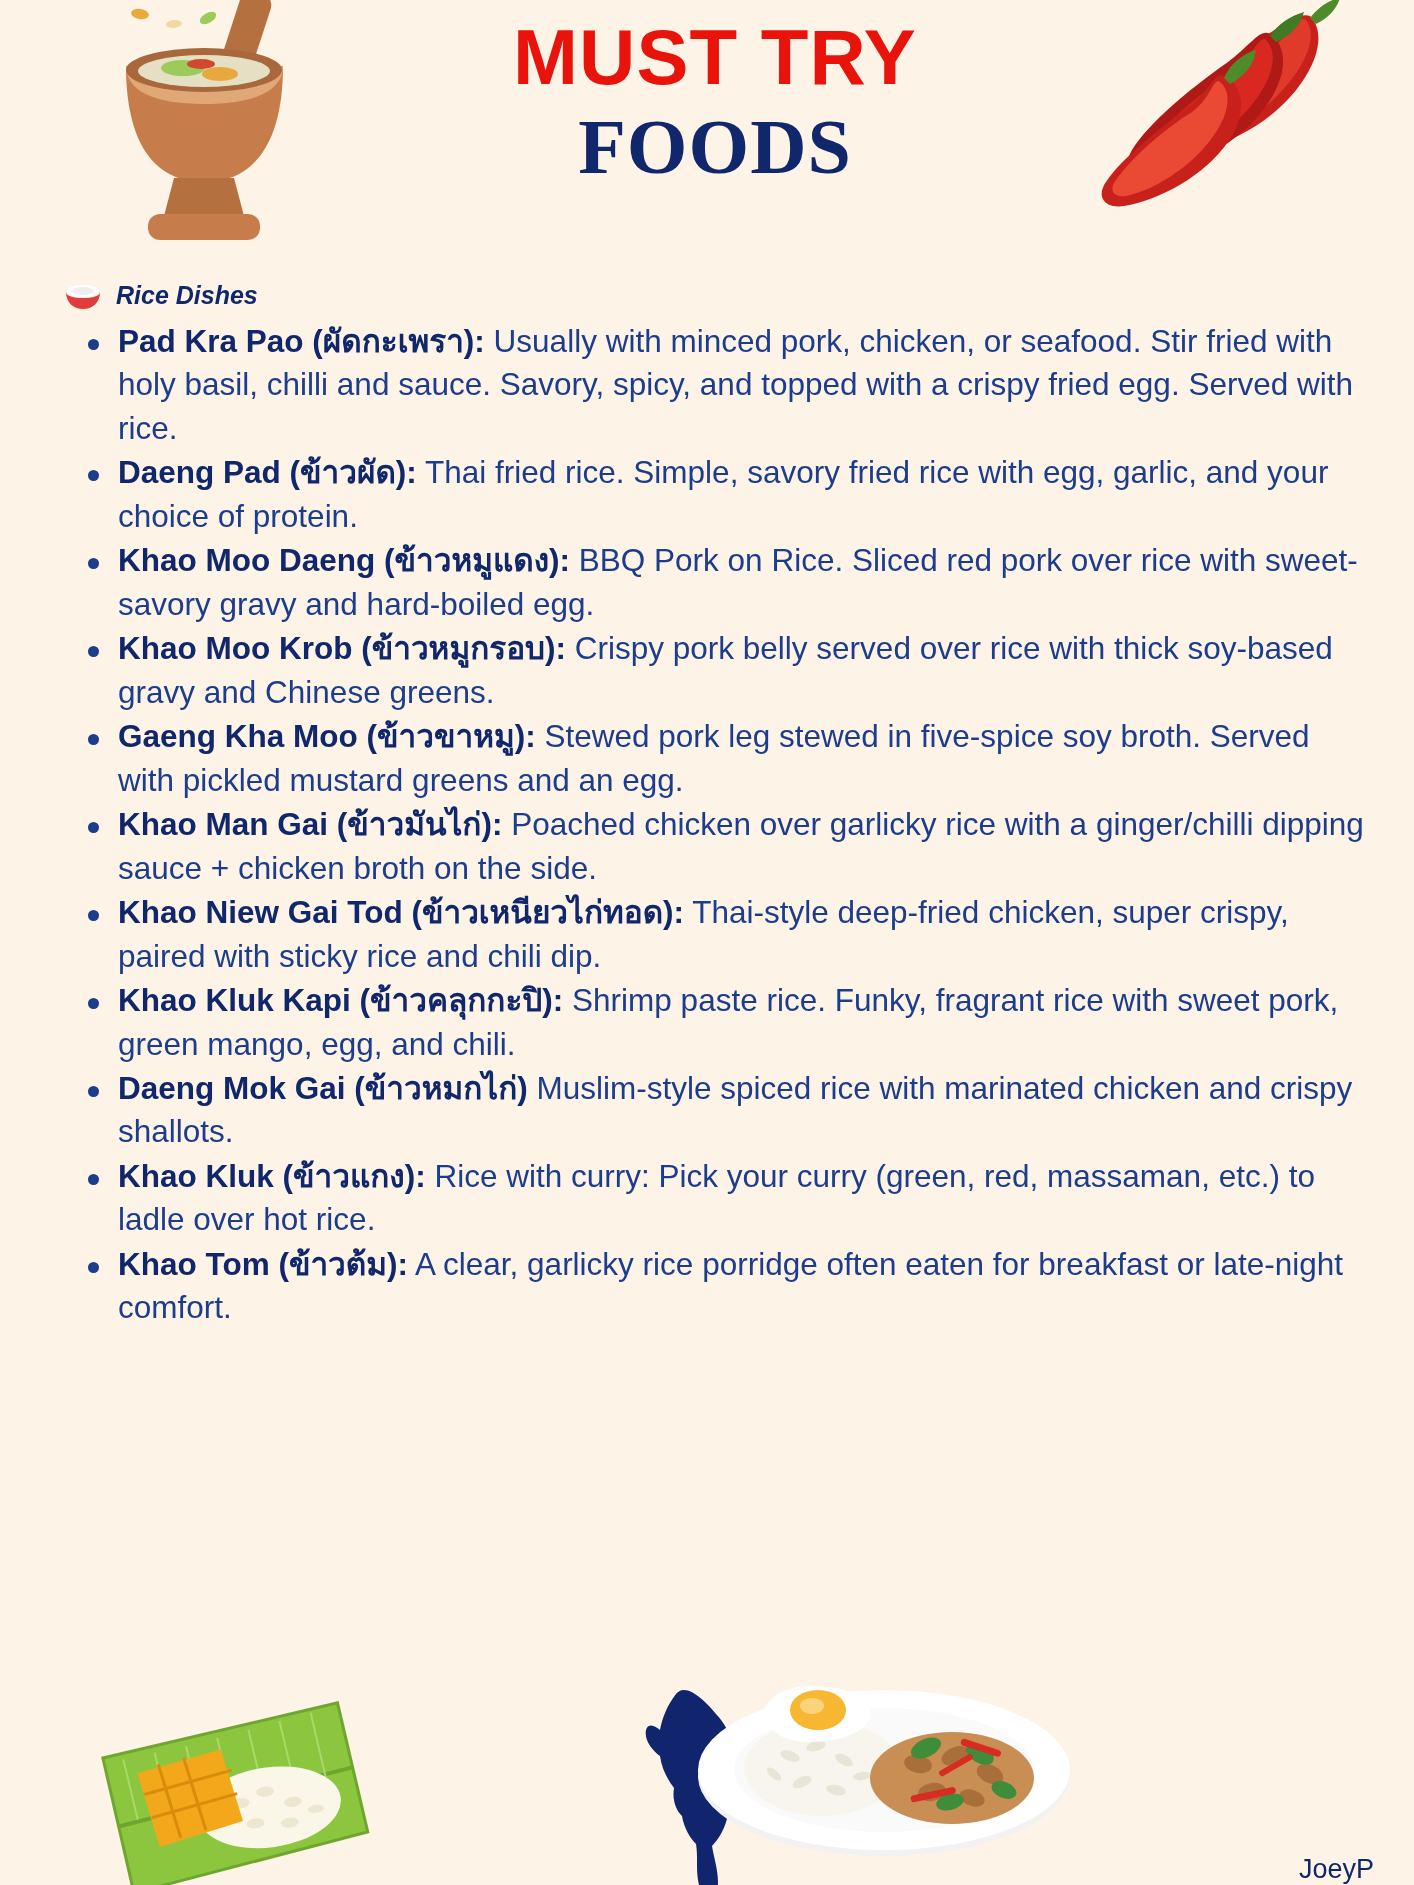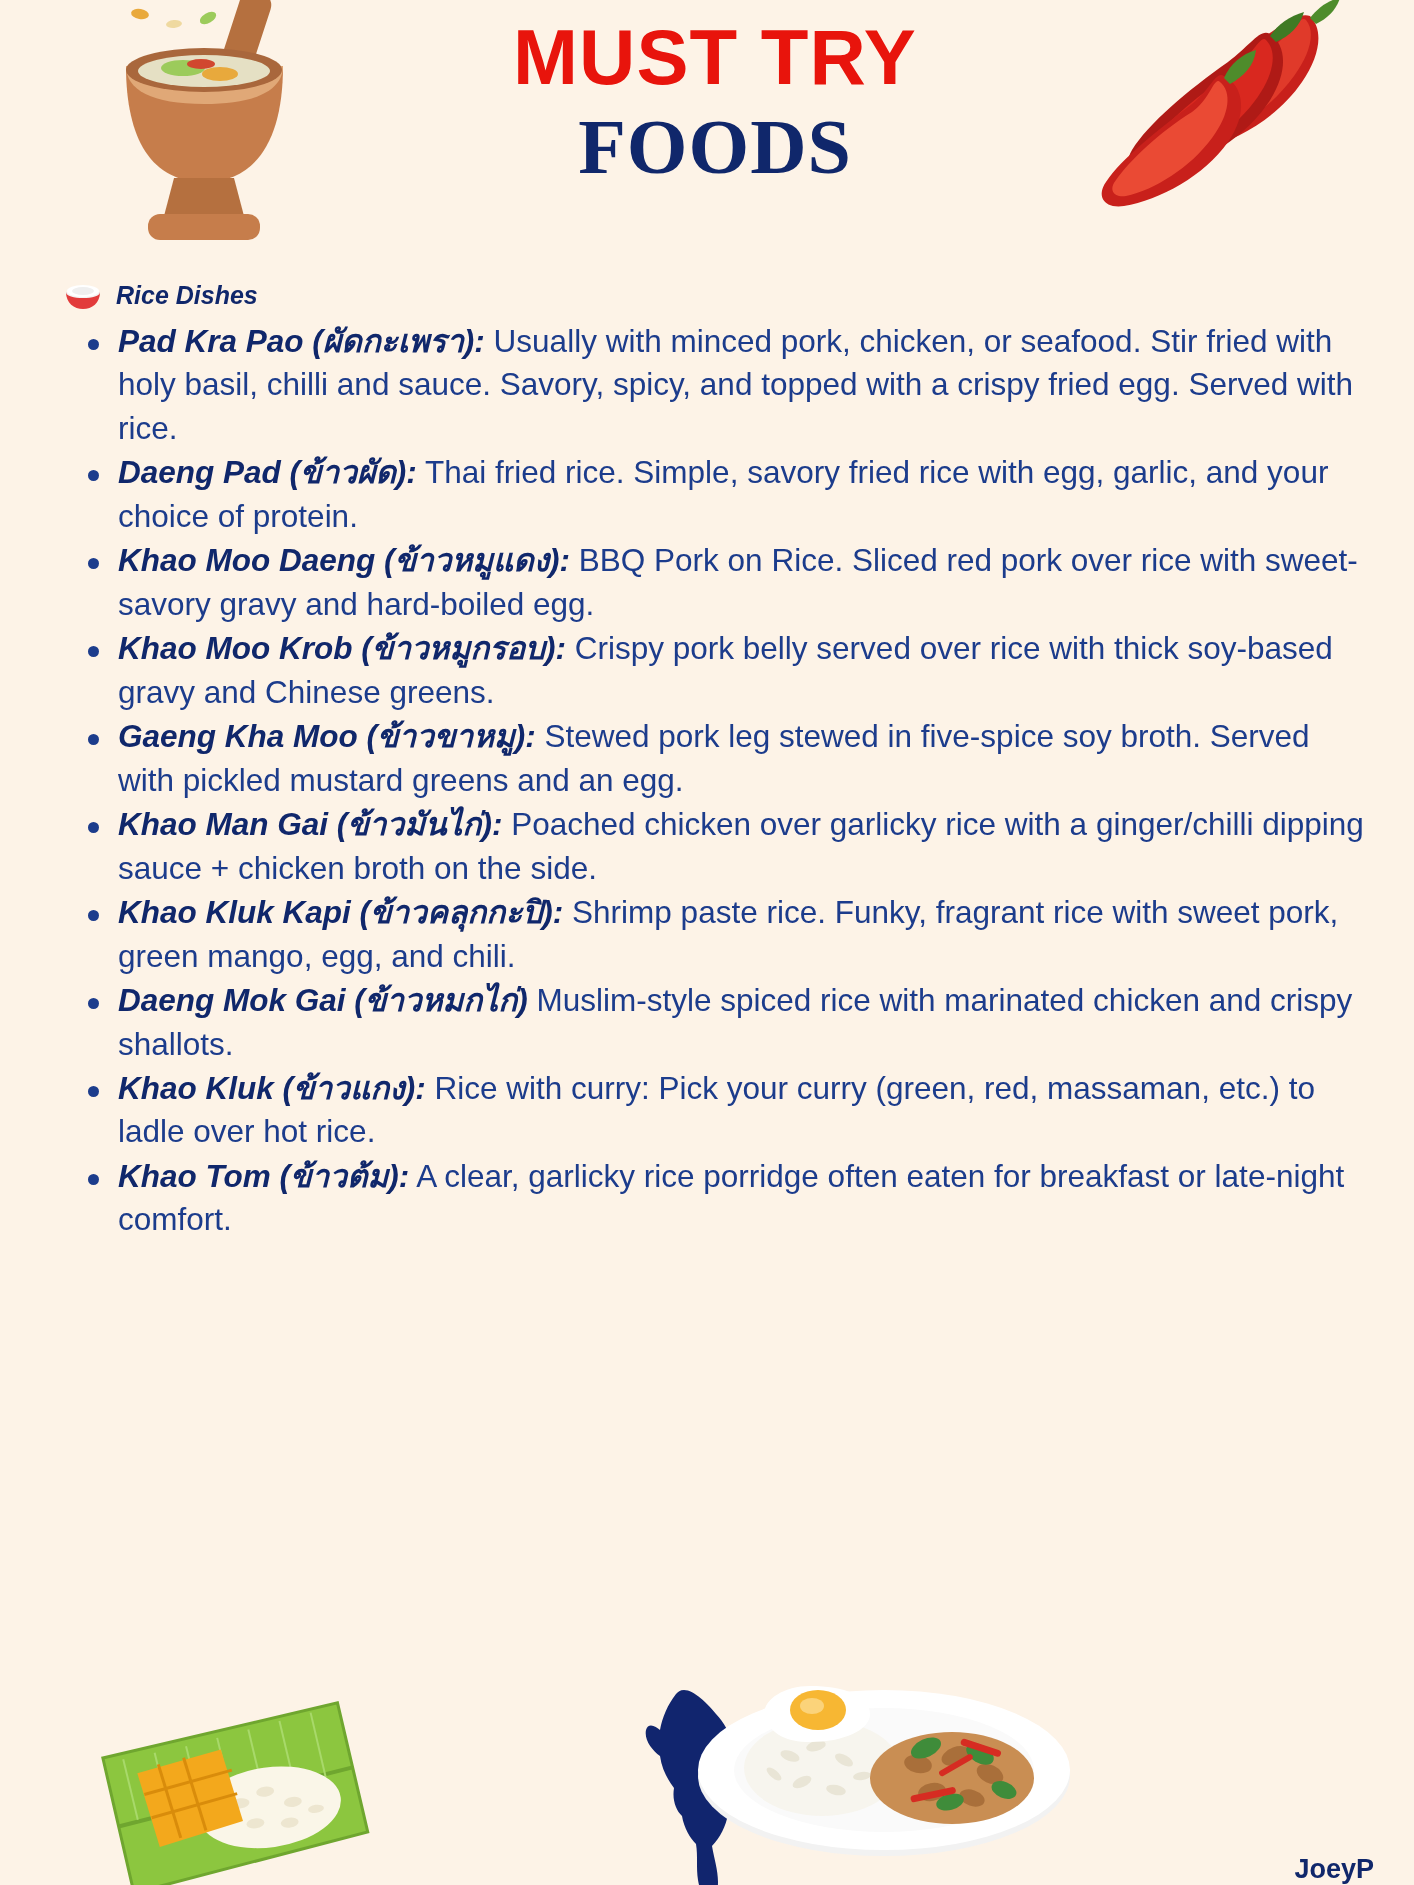--- a/index.html
+++ b/index.html
@@ -103,21 +103,20 @@
     left: -30px;
     top: 19px;
     width: 11px;
     height: 11px;
     border-radius: 50%;
     background: #1C3C8C;
   }
   .dish-name {
     font-weight: bold;
     color: #10276B;
-    font-style: italic;
   }
   .dish-desc {
     color: #1C3C8C;
   }
 
   
   .footer {
     position: absolute;
     left: 0;
     right: 0;
@@ -143,21 +142,21 @@
     right: 340px;
     bottom: 22px;
     width: 380px;
     height: 195px;
   }
   .credit {
     position: absolute;
     right: 40px;
     bottom: 0px;
     font-size: 27px;
-    font-weight: bold;
+    font-weight: normal;
     color: #10276B;
     font-family: "Liberation Sans", sans-serif;
   }
 </style>
 </head>
 <body>
 
 <div class="header">
 
   <svg class="mortar" viewBox="0 0 240 290">
@@ -239,20 +238,23 @@
       <span class="dish-name">Khao Moo Daeng (ข้าวหมูแดง):</span><span class="dish-desc"> BBQ Pork on Rice. Sliced red pork over rice with sweet-savory gravy and hard-boiled egg.</span>
     </li>
     <li>
       <span class="dish-name">Khao Moo Krob (ข้าวหมูกรอบ):</span><span class="dish-desc"> Crispy pork belly served over rice with thick soy-based gravy and Chinese greens.</span>
     </li>
     <li>
       <span class="dish-name">Gaeng Kha Moo (ข้าวขาหมู):</span><span class="dish-desc"> Stewed pork leg stewed in five-spice soy broth. Served with pickled mustard greens and an egg.</span>
     </li>
     <li>
       <span class="dish-name">Khao Man Gai (ข้าวมันไก่):</span><span class="dish-desc"> Poached chicken over garlicky rice with a ginger/chilli dipping sauce + chicken broth on the side.</span>
+    </li>
+    <li>
+      <span class="dish-name">Khao Niew Gai Tod (ข้าวเหนียวไก่ทอด):</span><span class="dish-desc"> Thai-style deep-fried chicken, super crispy, paired with sticky rice and chili dip.</span>
     </li>
     <li>
       <span class="dish-name">Khao Kluk Kapi (ข้าวคลุกกะปิ):</span><span class="dish-desc"> Shrimp paste rice. Funky, fragrant rice with sweet pork, green mango, egg, and chili.</span>
     </li>
     <li>
       <span class="dish-name">Daeng Mok Gai (ข้าวหมกไก่)</span><span class="dish-desc"> Muslim-style spiced rice with marinated chicken and crispy shallots.</span>
     </li>
     <li>
       <span class="dish-name">Khao Kluk (ข้าวแกง):</span><span class="dish-desc"> Rice with curry: Pick your curry (green, red, massaman, etc.) to ladle over hot rice.</span>
     </li>

